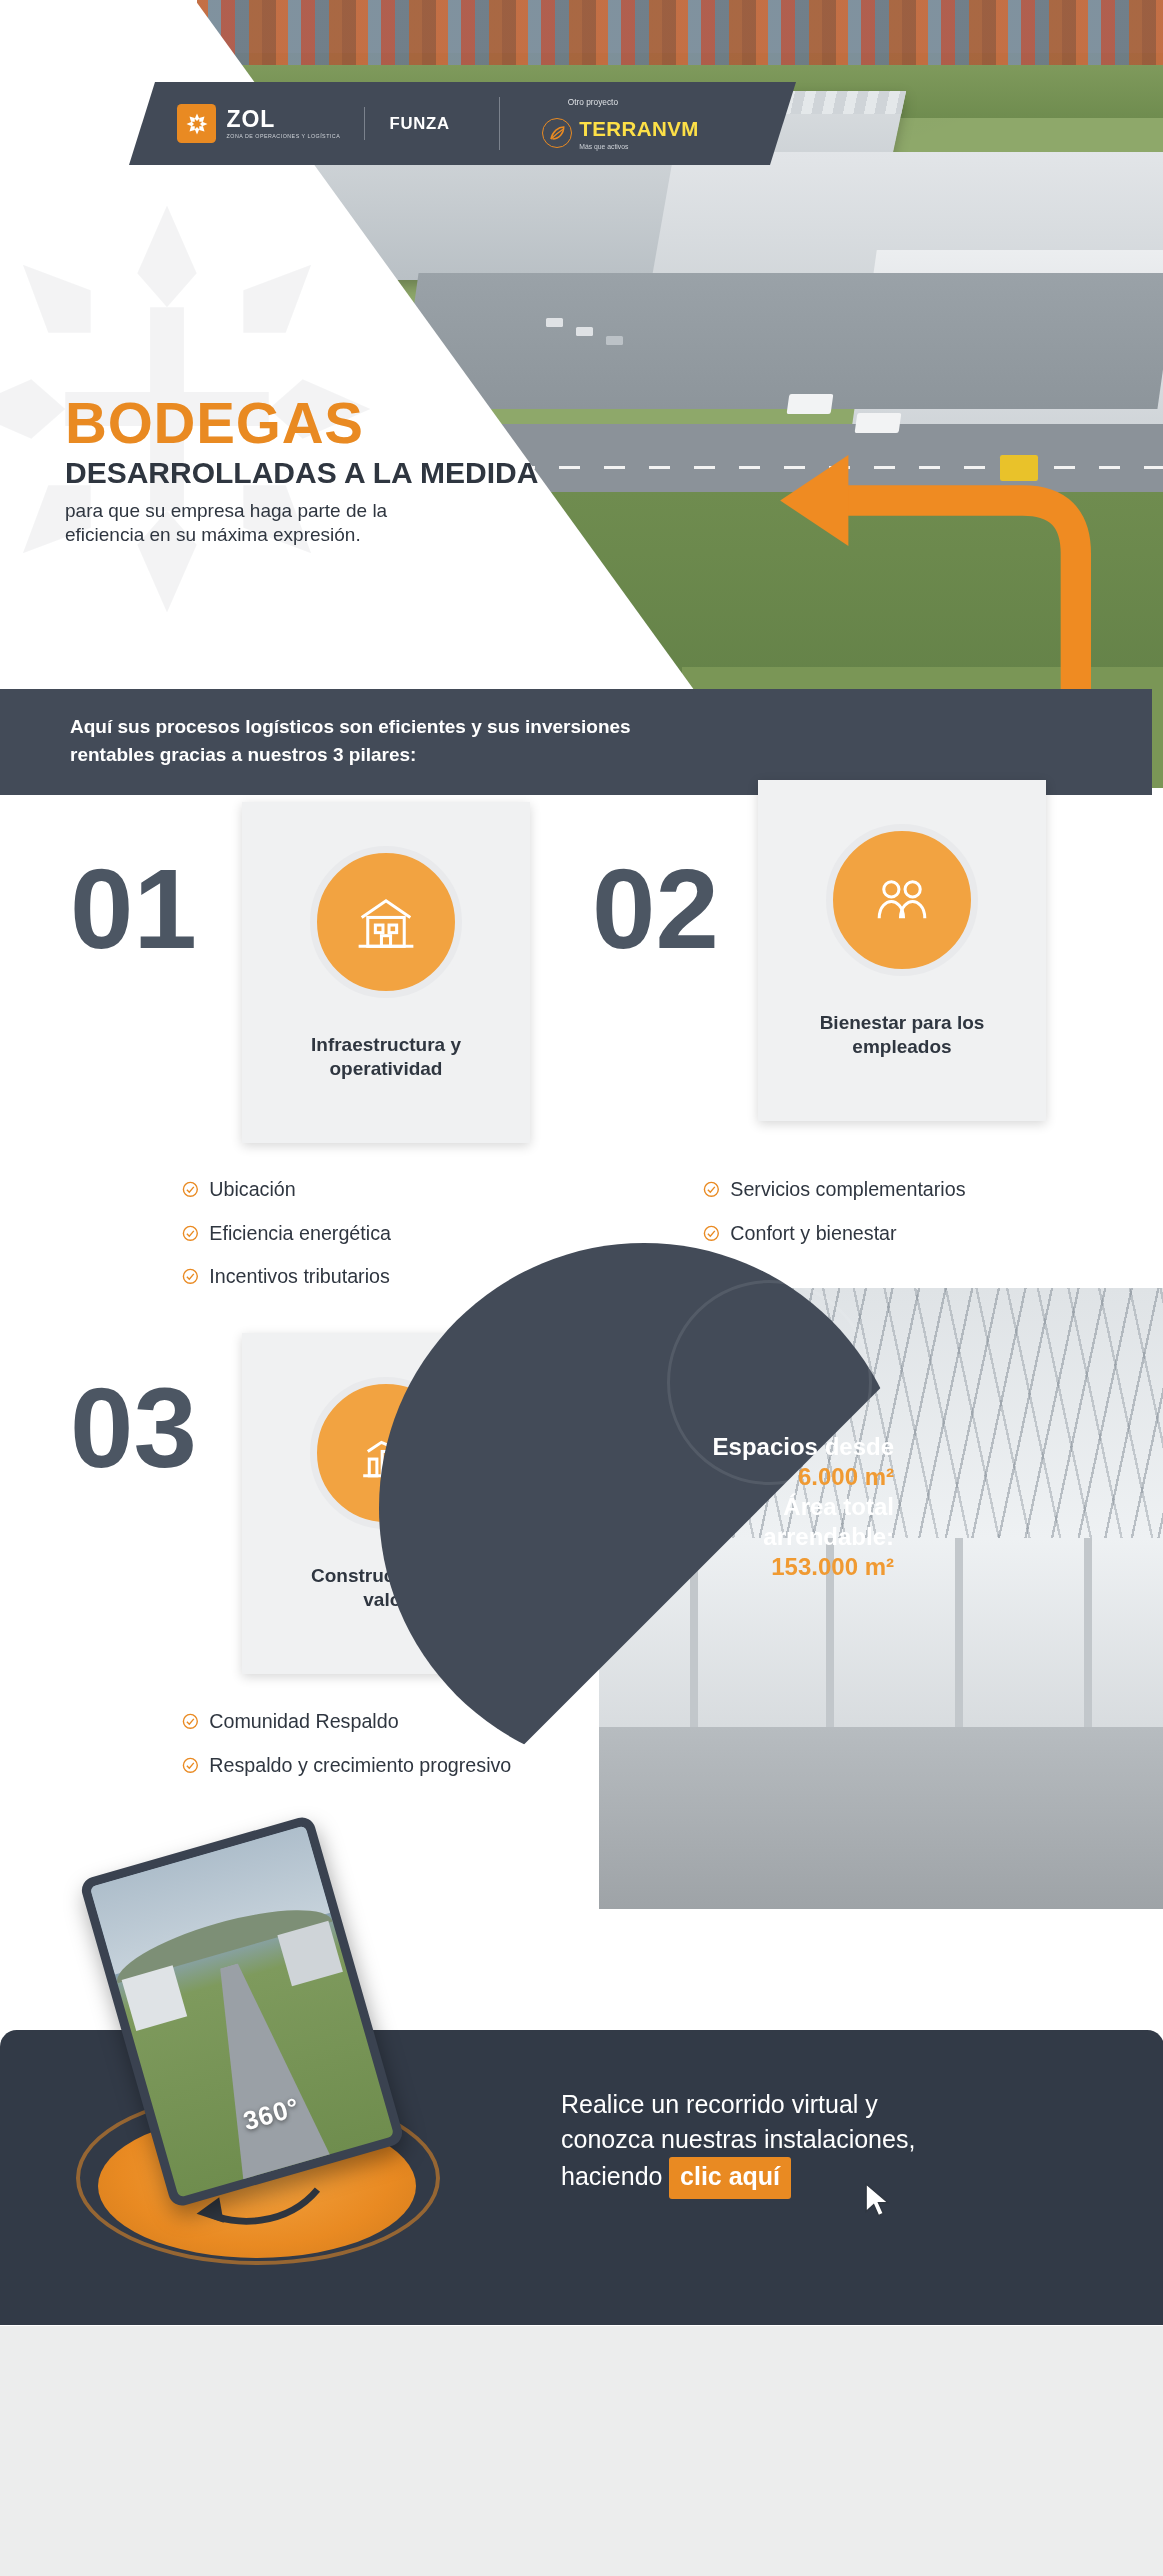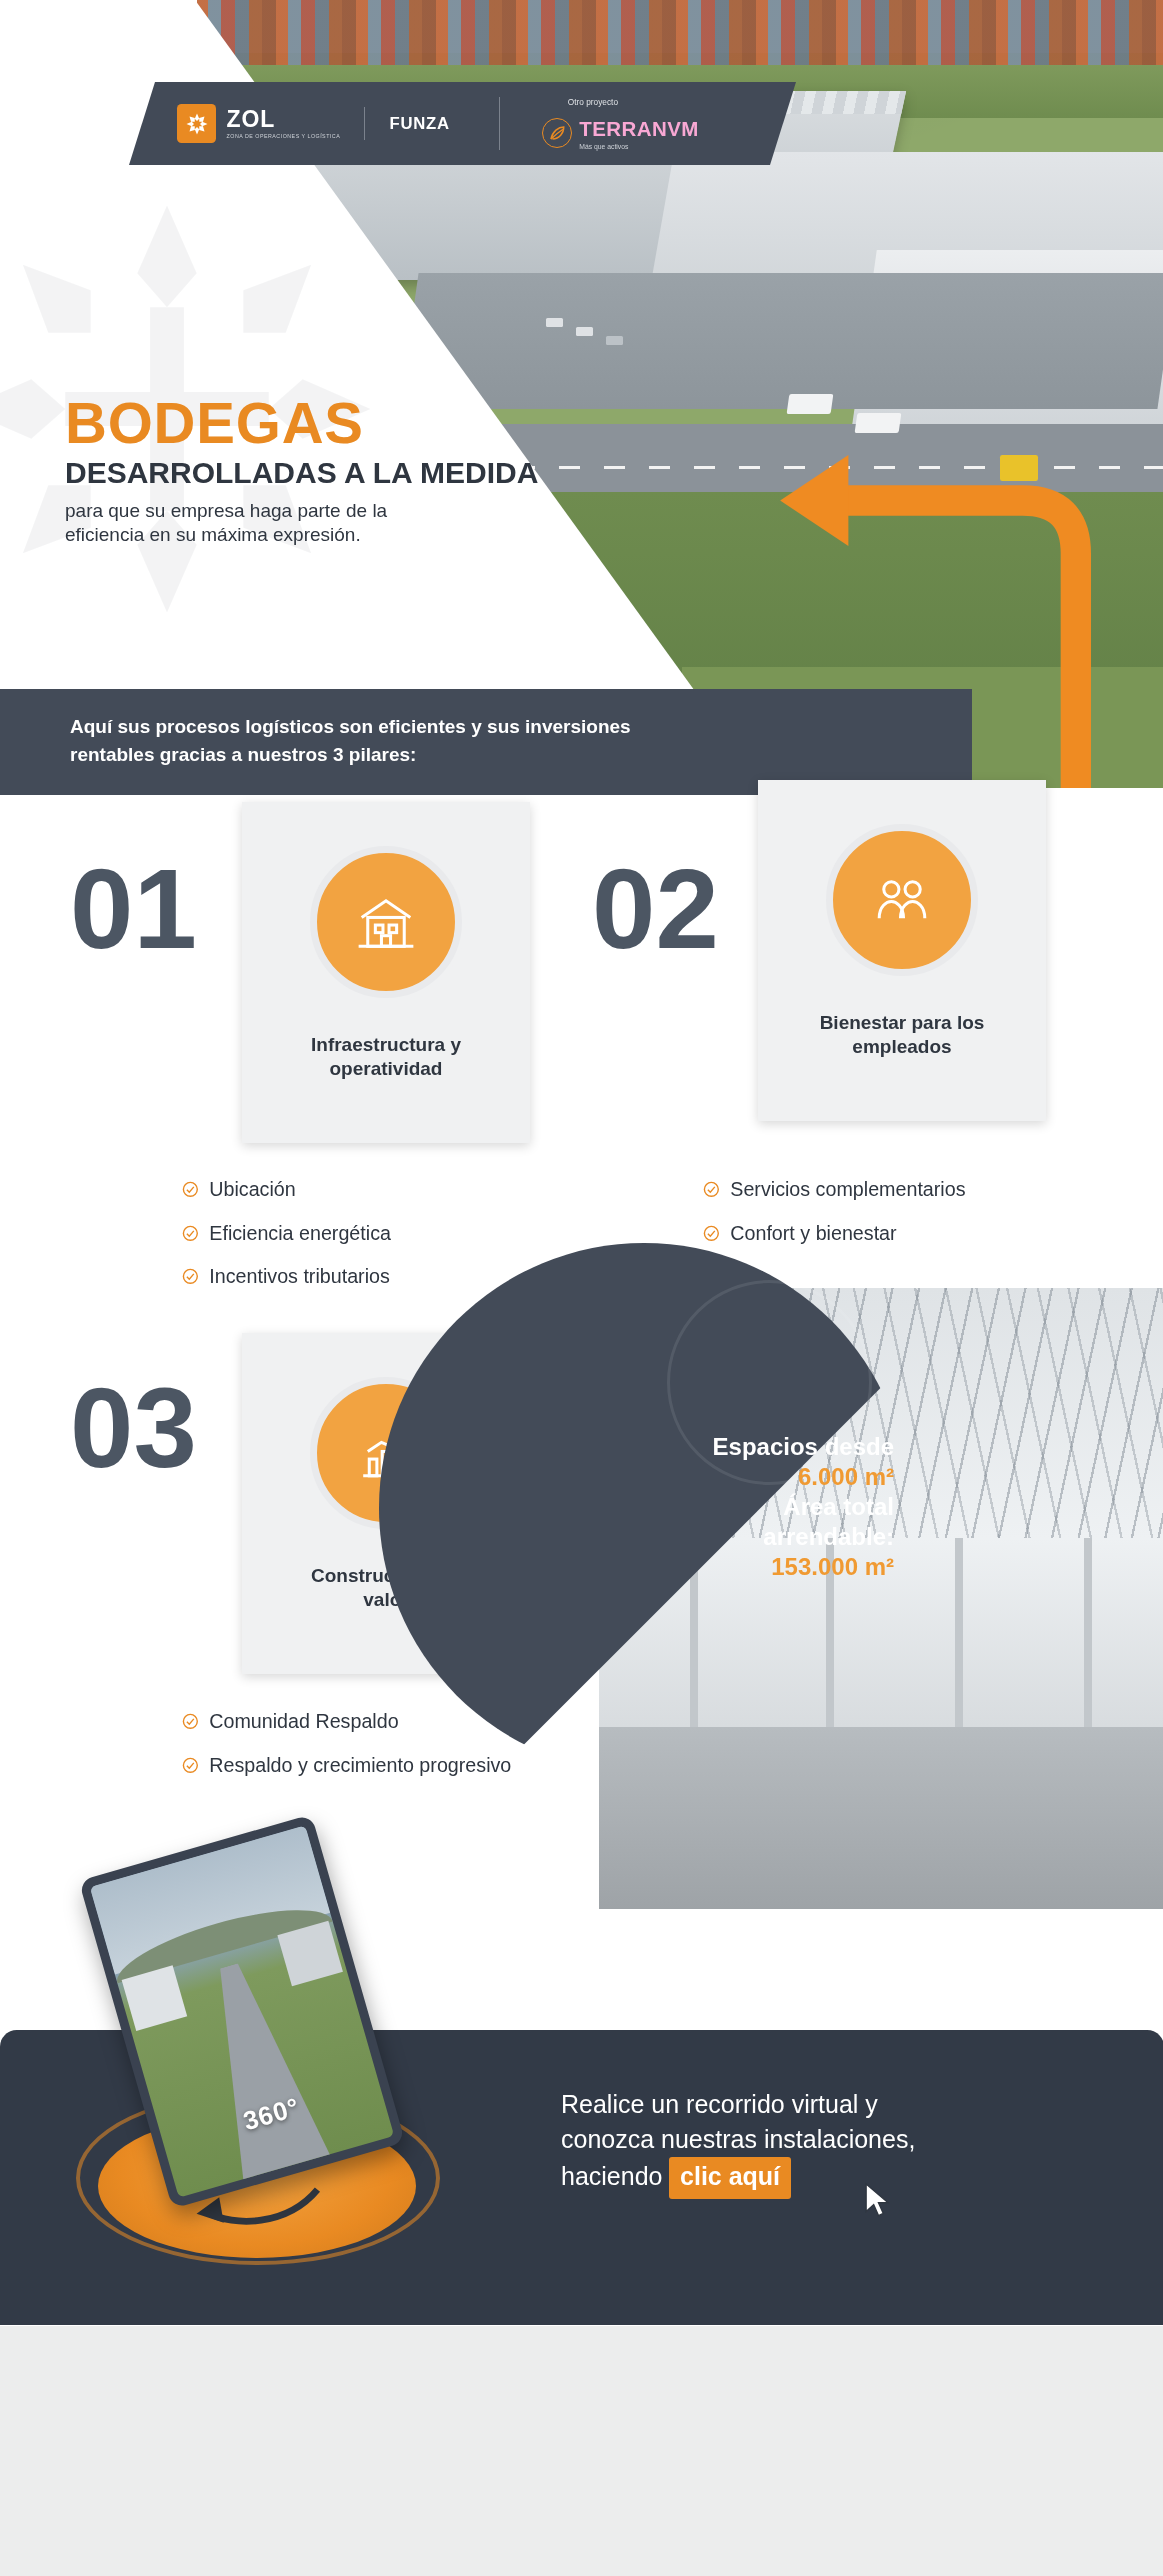--- a/index.html
+++ b/index.html
@@ -126,39 +126,39 @@
   .zol-div{ width:0.8px; height:33px; background:#7b828d; margin:0 13.6px; }
   .zol-funza{ color:#fff; font-size:16.7px; font-weight:bold; letter-spacing:0.8px; }
   .sep-v{ width:0.8px; height:53px; background:#7b828d; margin:0 26px 0 33px; }
   .terra{ display:flex; flex-direction:column; align-items:flex-start; }
   .terra-top{ color:#dfe2e6; font-size:8.3px; margin-bottom:10px; margin-left:26px; }
   .terra-row{ display:flex; align-items:center; gap:7.6px; }
   .terra-logo{
     width:30px; height:30px; border:1.5px solid #e98a22; border-radius:50%;
     display:flex; align-items:center; justify-content:center; color:#e98a22;
   }
-  .terra-name{ color:#f9a8d4; font-size:20.5px; font-weight:bold; letter-spacing:0.4px; }
+  .terra-name{ color:#fde047; font-size:20.5px; font-weight:bold; letter-spacing:0.4px; }
   .terra-tag{ color:#cfd3d9; font-size:6.8px; margin-top:2.3px; }
 
   
   .headline { position:absolute; left:65px; top:394px; width:576px; }
   .h-bodegas {
     font-size:58px; font-weight:bold; color:#e98a22; letter-spacing:0.8px; line-height:1;
   }
   .h-sub {
     font-size:30px; font-weight:bold; color:#2f3640; margin-top:4.5px; line-height:1.05;
   }
   .h-desc { font-size:19px; color:#2f3640; margin-top:10.6px; line-height:1.3; }
 
   
   .big-arrow{ position:absolute; left:765px; top:455px; width:326px; height:364px; color:#ef8b22; }
 
   
   .intro-bar{
-    position:absolute; left:0; top:689px; width:972px; height:106px; background:#434b58;
+    position:absolute; left:0; top:689px; width:1152px; height:106px; background:#434b58;
   }
   .intro-bar .txt{
     position:absolute; left:70px; top:24px; color:#ffffff; font-size:19px;
     font-weight:bold; line-height:1.45;
   }
 
   
   .num{
     position:absolute; font-size:114px; font-weight:bold; color:#4c5663; line-height:1;
   }

